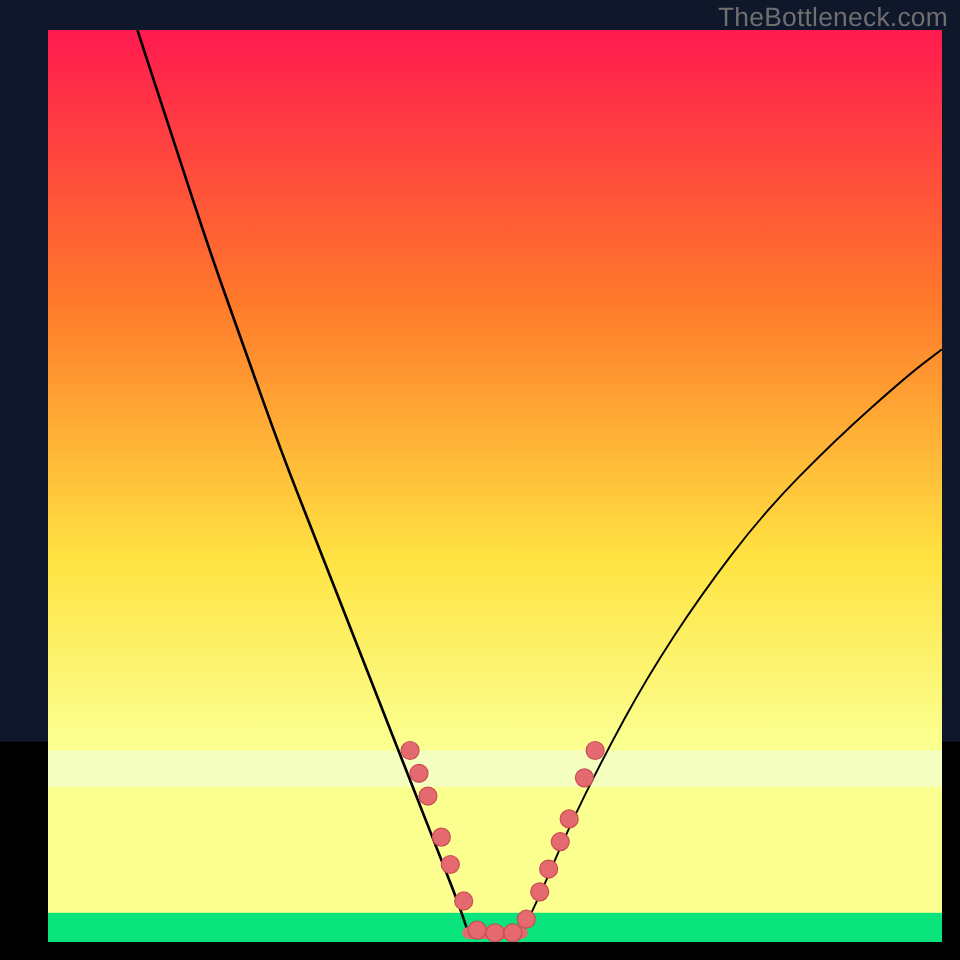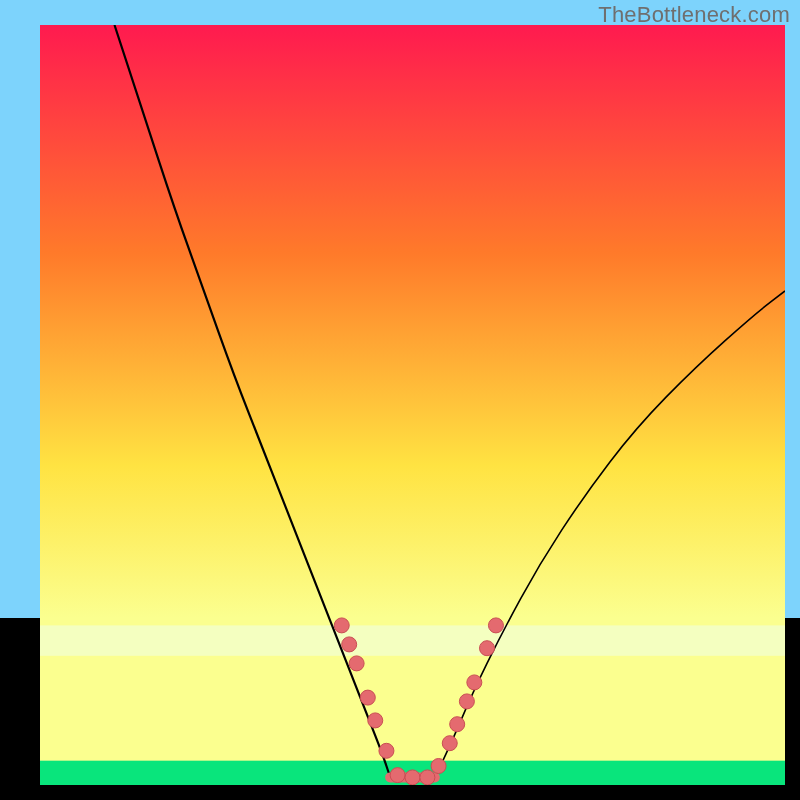--- a/index.html
+++ b/index.html
@@ -10,21 +10,21 @@
     background: #000;
     overflow: hidden;
     font-family: Arial, Helvetica, sans-serif;
   }
   .frame {
     position: absolute;
     left: 0;
     top: 0;
     width: 800px;
     height: 618px;
-    background: #7dd3fc;
+    background: #0f172a;
     text-decoration: underline;
   }
   .plot {
     position: absolute;
     left: 40px;
     top: 25px;
     width: 745px;
     height: 760px;
     overflow: hidden;
   }

